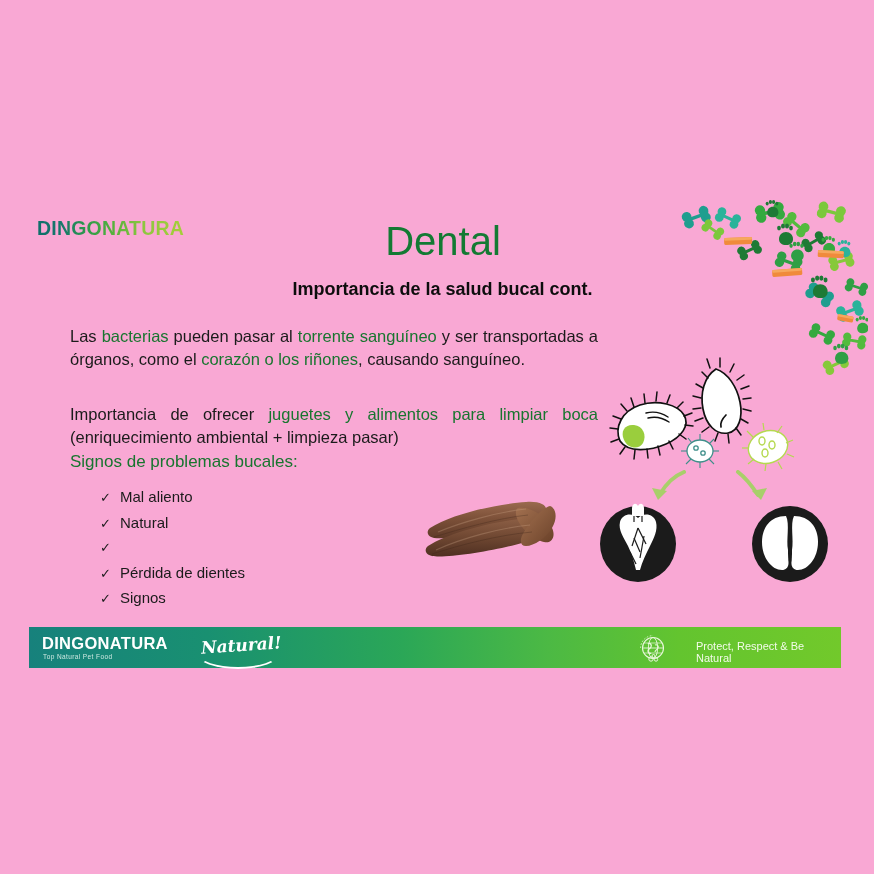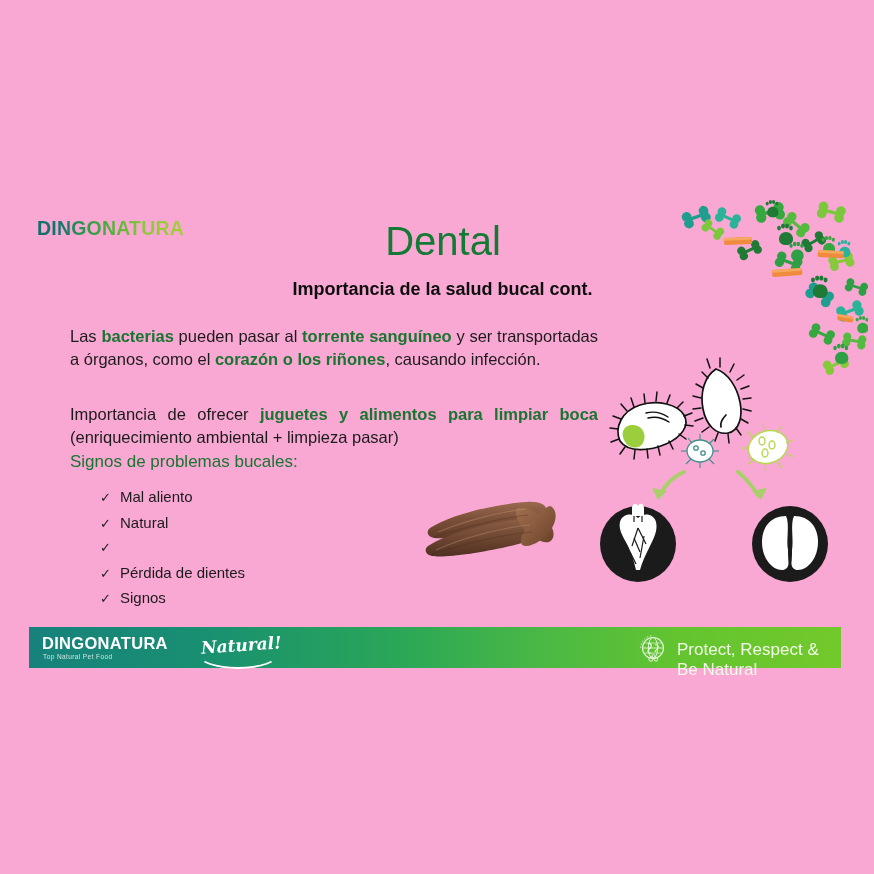--- a/index.html
+++ b/index.html
@@ -42,21 +42,21 @@
   
   .para{
     position:absolute;
     left:70px;width:528px;
     font-size:16.5px;line-height:23px;
     color:#1b1b1b;
     text-align:justify;
   }
   #para-1{top:325px;}
   #para-2{top:403px;}
-  .hl{color:#18752f;font-weight:bold;}
+  .hl{color:#18752f;font-weight:normal;}
 
   #signs-heading{
     position:absolute;left:70px;top:452px;
     font-size:17px;font-weight:normal;color:#18752f;
   }
   #signs-list{
     position:absolute;left:100px;top:485px;
     margin:0;padding:0;list-style:none;
   }
   #signs-list li{
@@ -85,22 +85,22 @@
     font-size:17px;font-family:"DejaVu Serif",serif;
     transform:rotate(-4deg);
   }
   #natural-swoosh{
     position:absolute;left:168px;top:12px;width:78px;height:26px;
     border:2px solid #ffffff;border-top-color:transparent;
     border-left-color:transparent;border-right-color:transparent;
     border-radius:0 0 50% 50%;
   }
   #footer-claim{
-    position:absolute;left:629px;top:13px;
-    color:#f2fbe8;font-size:17px;padding-left:19px;
+    position:absolute;left:648px;top:13px;
+    color:#f2fbe8;font-size:11px;padding-left:19px;
   }
   #globe-icon{
     position:absolute;left:608px;top:5px;width:32px;height:32px;
   }
 
   
   #confetti{position:absolute;left:668px;top:196px;width:200px;height:200px;}
   #bacteria-art{position:absolute;left:600px;top:355px;width:250px;height:140px;}
   #organs-art{position:absolute;left:588px;top:470px;width:252px;height:120px;}
   #chew-photo{position:absolute;left:418px;top:484px;width:165px;height:95px;}
@@ -108,21 +108,21 @@
 </head>
 <body>
 
 <div id="slide">
 
   <div id="brand-logo">DINGONATURA</div>
 
   <div id="page-subtitle">Importancia de la salud bucal cont.</div>
   <div id="page-title">Dental</div>
 
-  <div class="para" id="para-1"><span>Las </span><span class="hl">bacterias</span><span> pueden pasar al </span><span class="hl">torrente sanguíneo</span><span> y ser transportadas a órganos, como el </span><span class="hl">corazón o los riñones</span><span>, causando infección.</span></div>
+  <div class="para" id="para-1"><span>Las </span><span class="hl">bacterias</span><span> pueden pasar al </span><span class="hl">torrente sanguíneo</span><span> y ser transportadas a órganos, como el </span><span class="hl">corazón o los riñones</span><span>, causando sanguíneo.</span></div>
   <div class="para" id="para-2"><span>Importancia de ofrecer </span><span class="hl">juguetes y alimentos para limpiar boca</span><span> (enriquecimiento ambiental + limpieza pasar)</span></div>
 
   <div id="signs-heading">Signos de problemas bucales:</div>
   <ul id="signs-list">
       <li>
         <span class="check">✓</span>
         <span>Mal aliento</span>
       </li>
       <li>
         <span class="check">✓</span>

